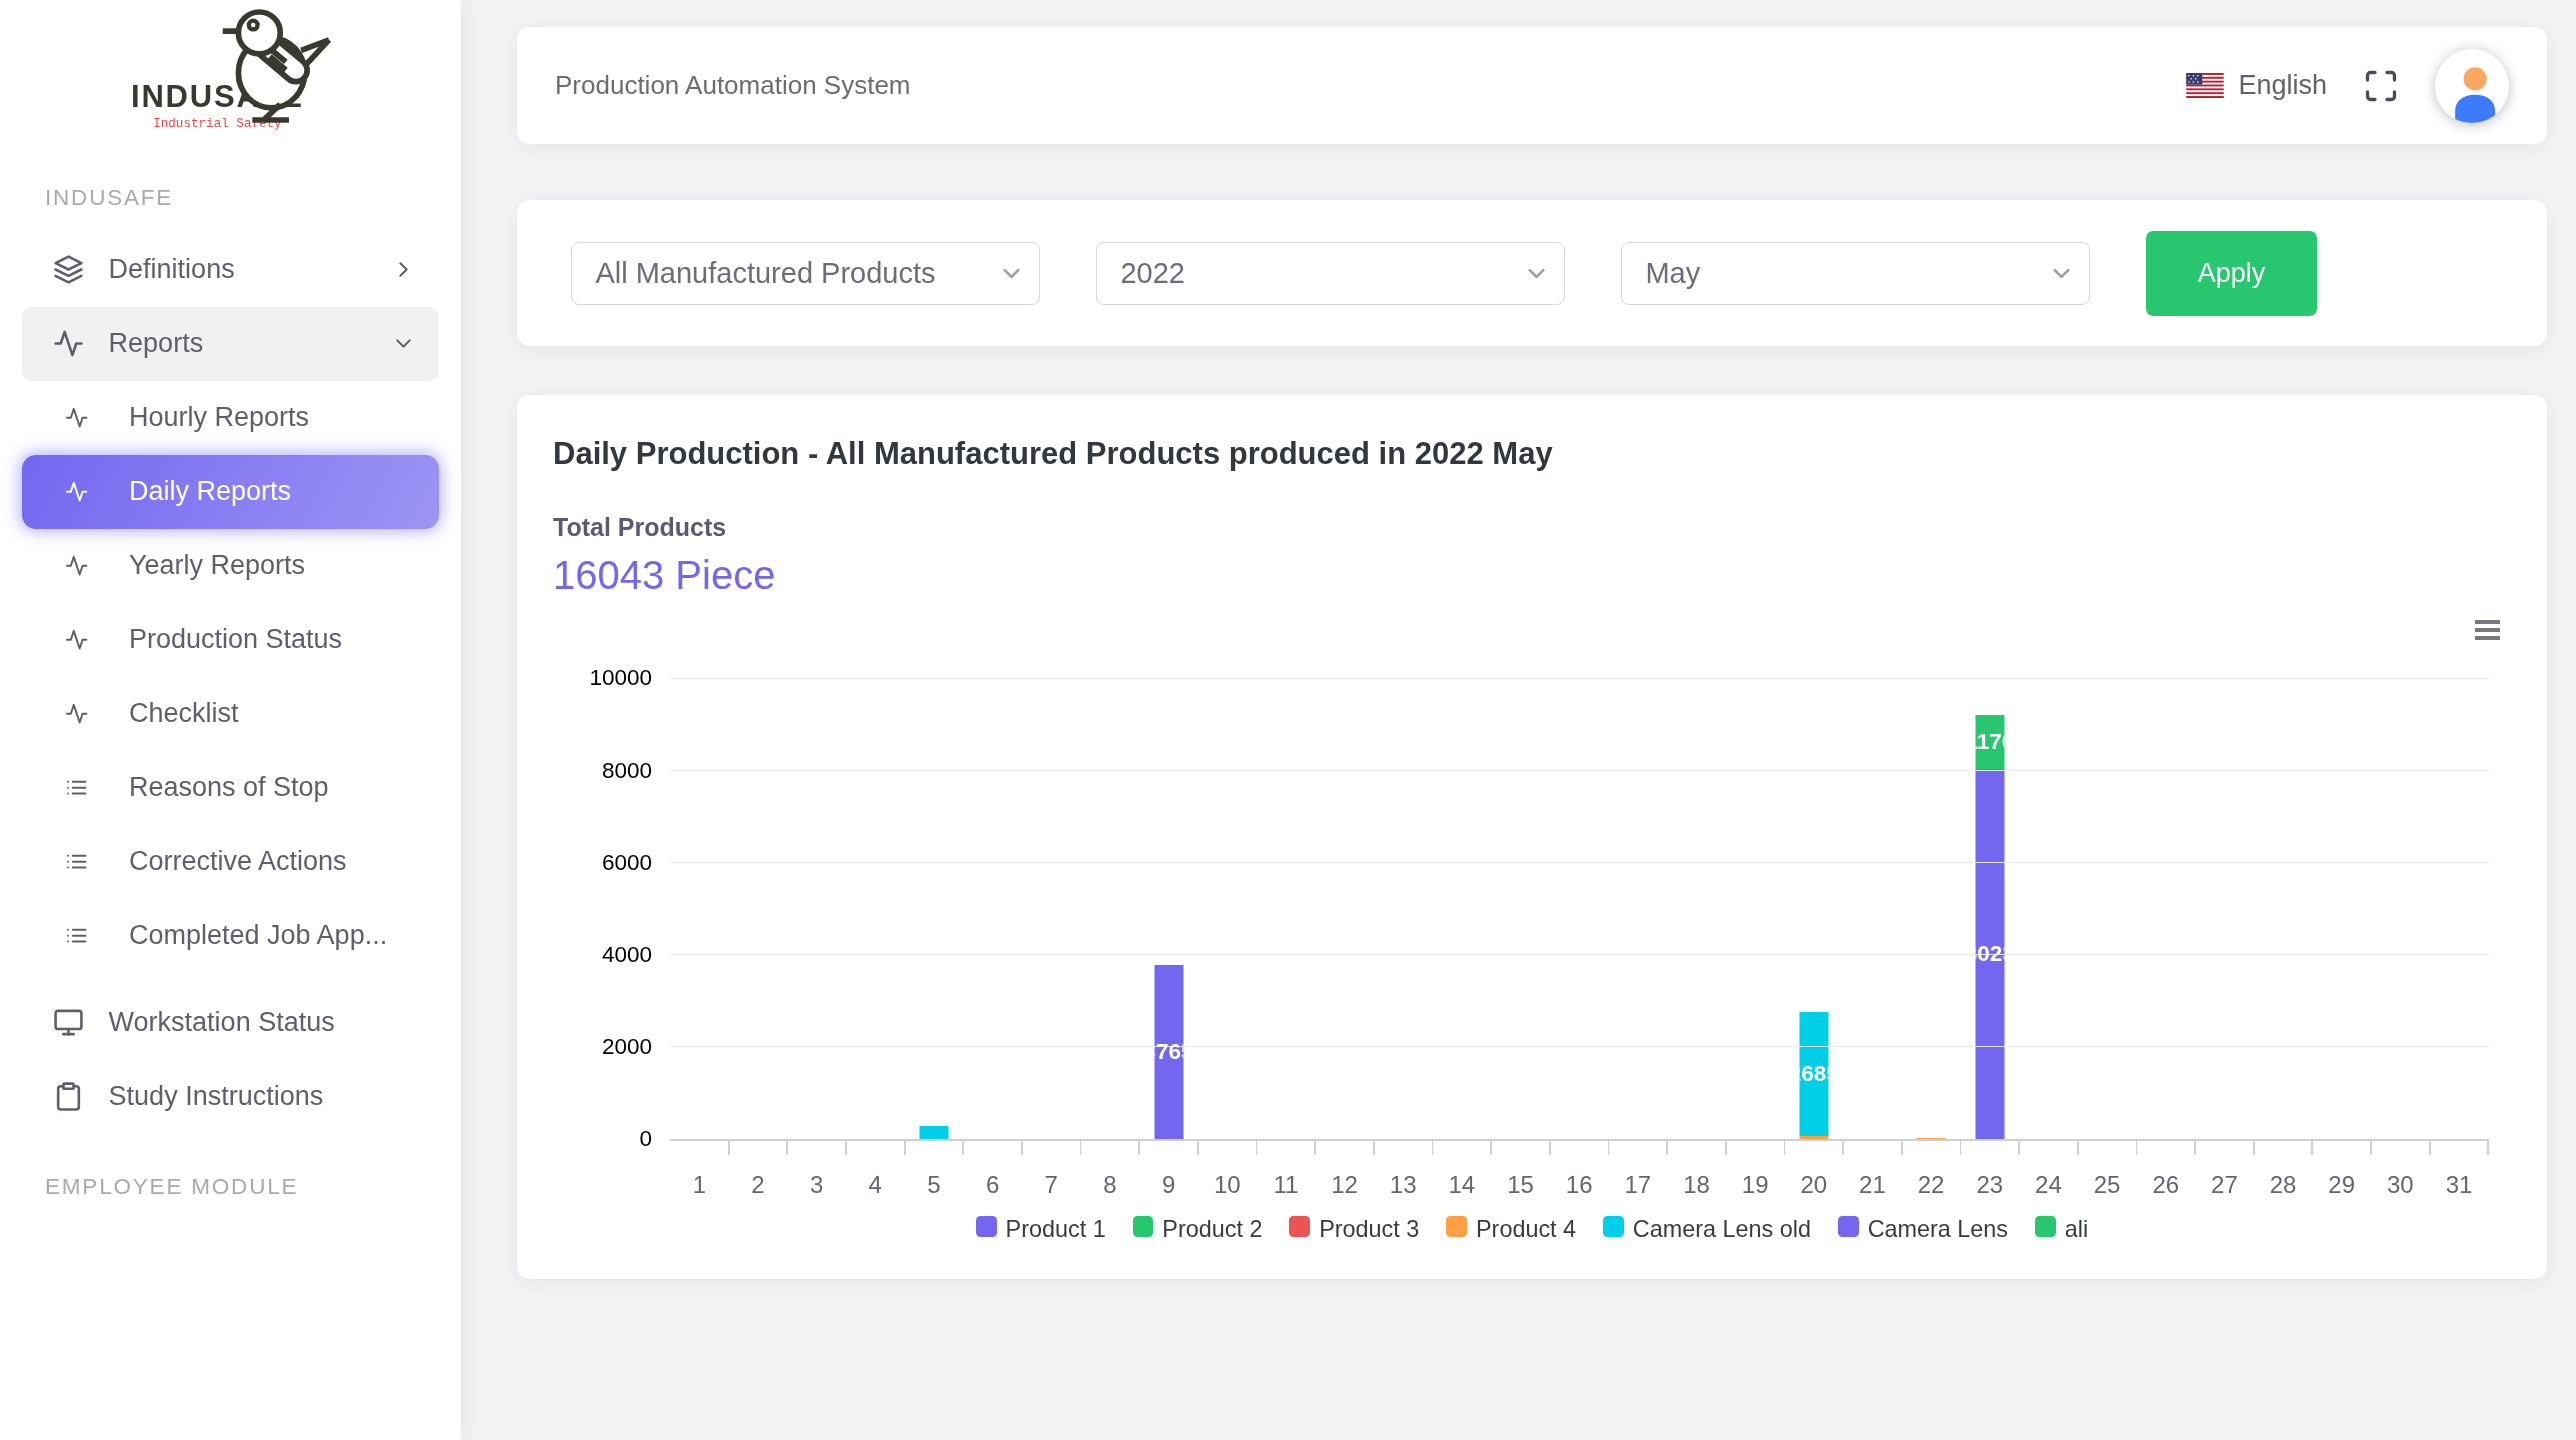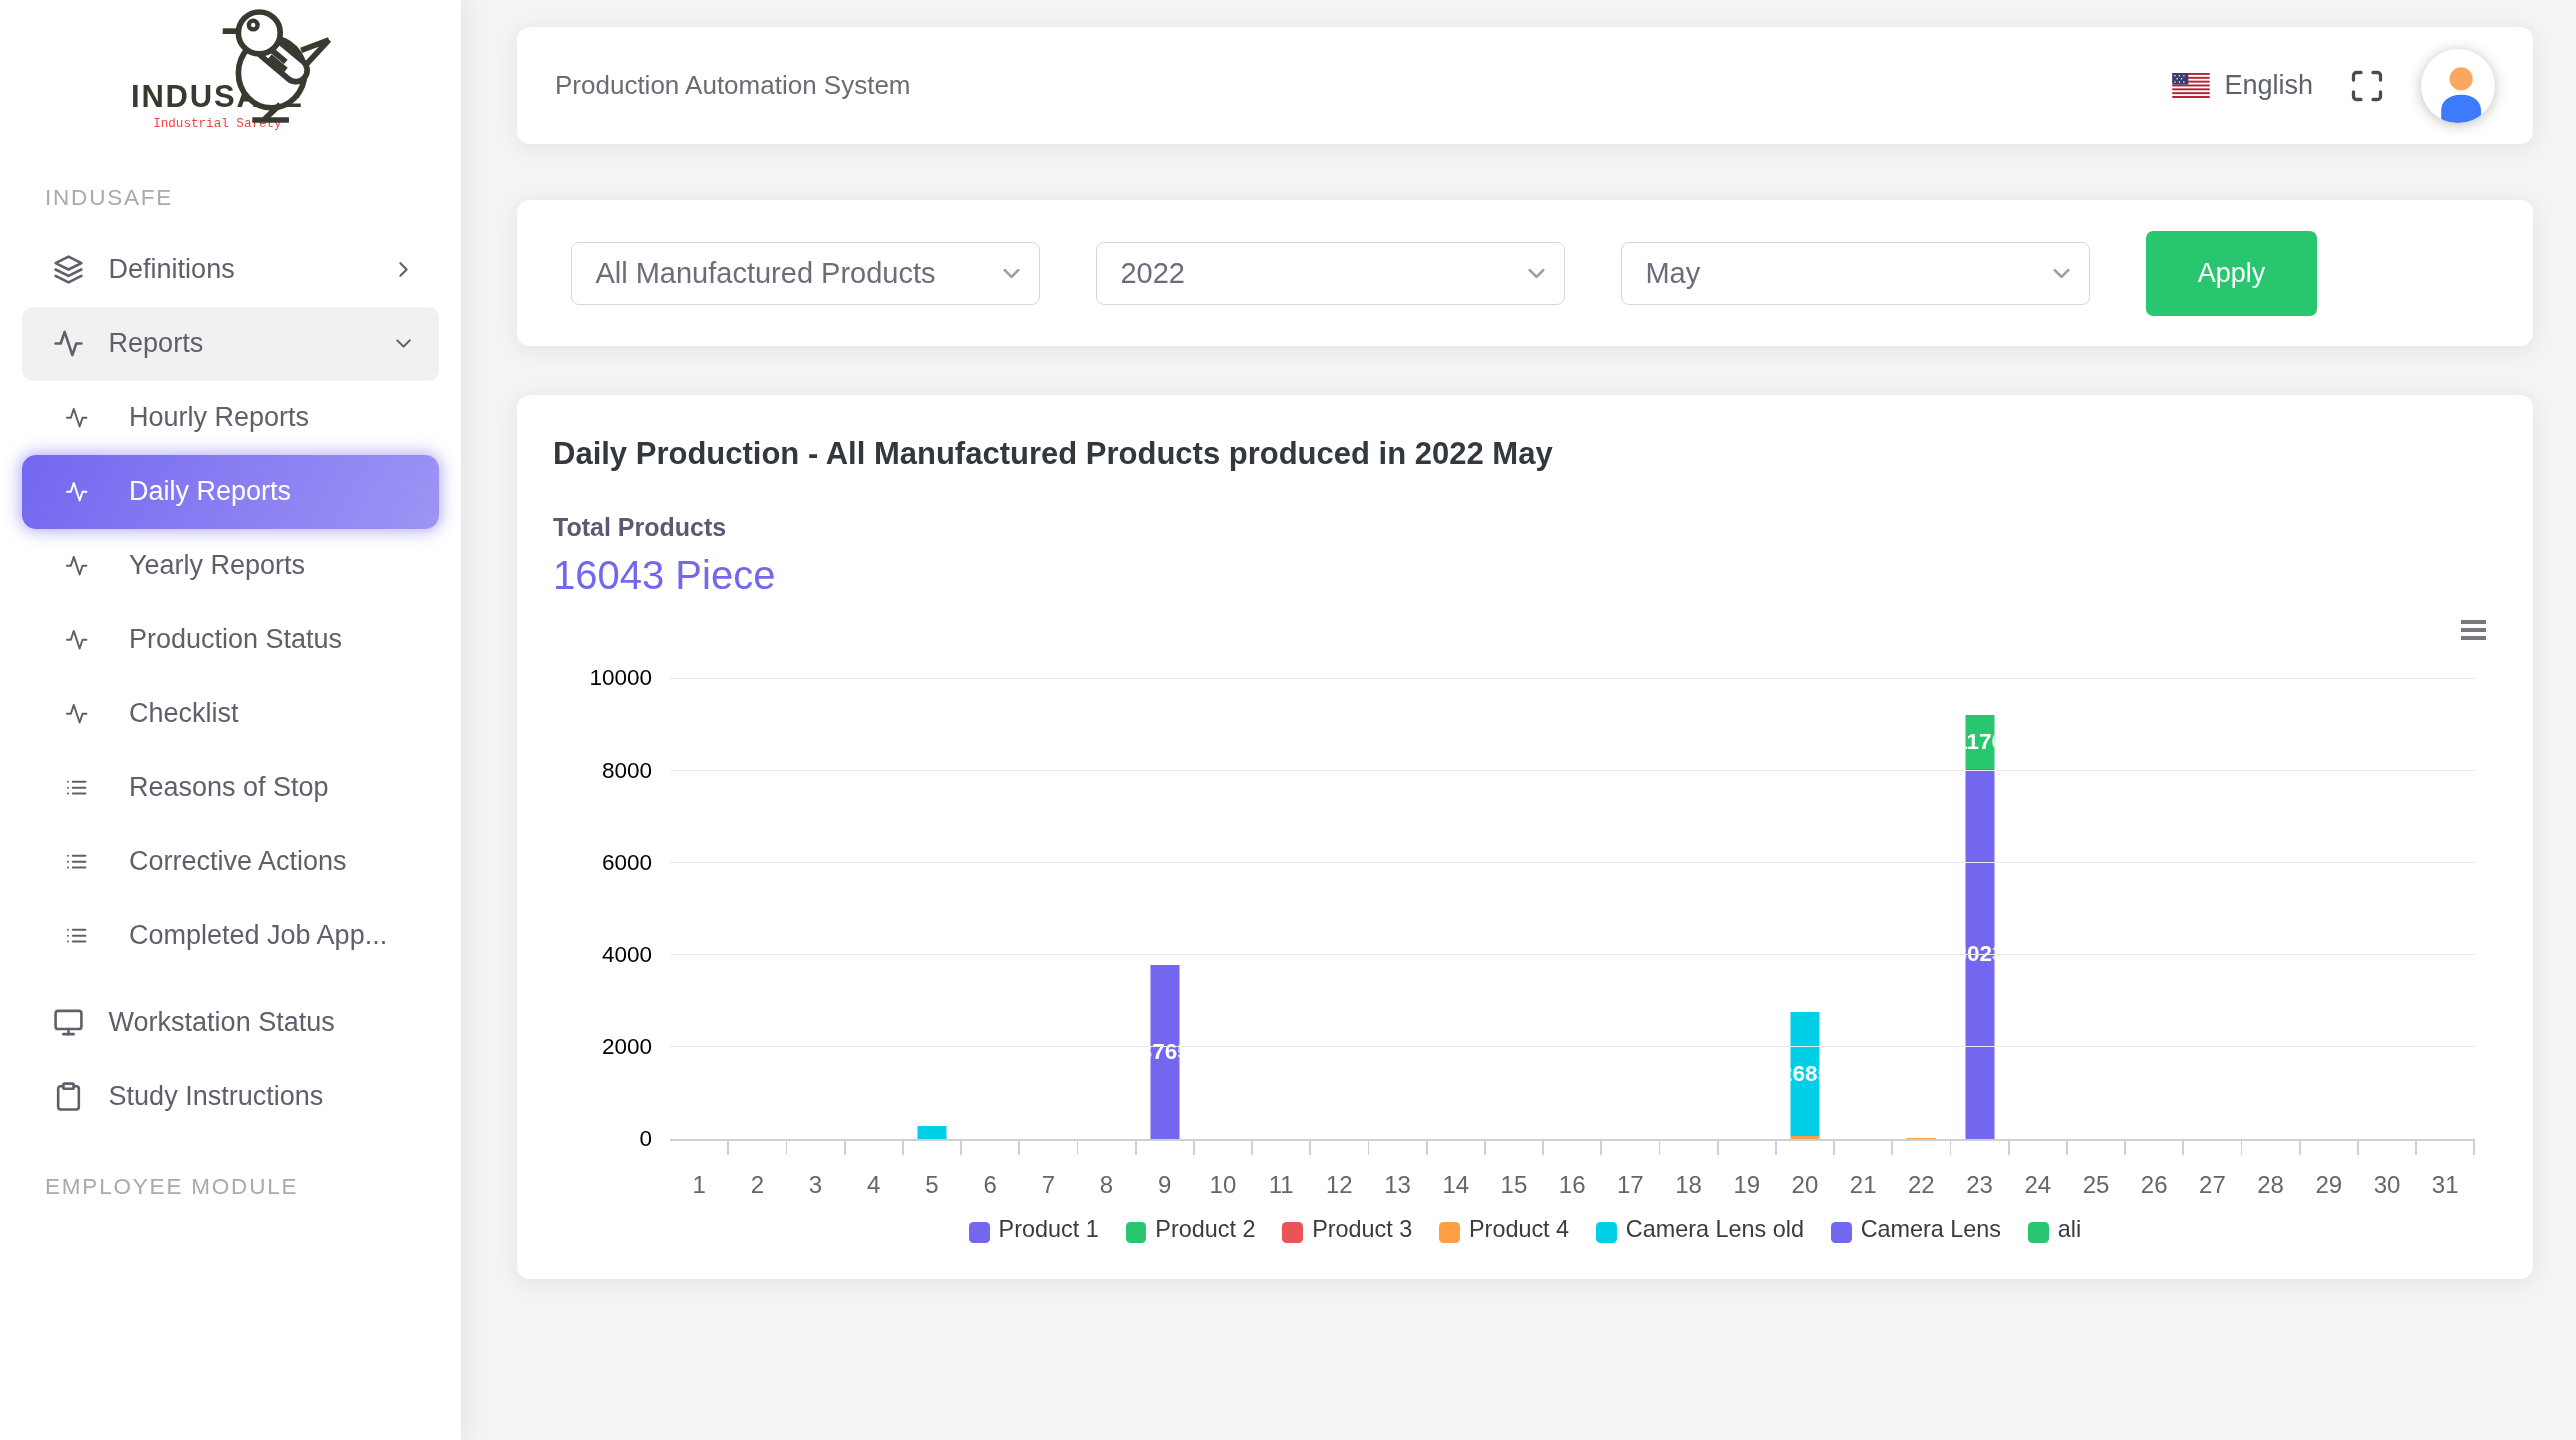--- a/index.html
+++ b/index.html
@@ -36,21 +36,21 @@
   .chevron { width:25px; height:25px; margin-left:auto; color:#5f5f6b; }
   .nav-item.open { background:#f1f1f2; }
   .nav-item.active {
     background:linear-gradient(118deg,#7367f0,rgba(115,103,240,.7));
     box-shadow:0 0 16px 1.8px rgba(115,103,240,.55);
     color:#fff; border-radius:14px;
   }
   .nav-item.active .nav-icon { color:#fff; }
   .nav-item.gap-top { margin-top:12.6px; }
   
-  .main { margin-left:461px; padding:27px 43px 0 56px; }
+  .main { margin-left:461px; padding:27px 29px 0 56px; }
   .card { background:#fff; border-radius:12.6px; box-shadow:0 3.6px 21.6px rgba(34,41,47,.08); }
   .topbar { height:117px; display:flex; align-items:center; justify-content:space-between; padding:0 38px; }
   .topbar-title { font-size:26px; color:#6a6d73; }
   .topbar-right { display:flex; align-items:center; gap:36px; }
   .lang-switch { display:flex; align-items:center; gap:14.4px; cursor:pointer; }
   .flag { width:38px; height:25px; display:block; }
   .lang-label { font-size:27px; color:#5e6269; }
   .fs-btn { width:36px; height:36px; color:#4b4b53; cursor:pointer; }
   .fs-btn svg { width:100%; height:100%; }
   .avatar {
@@ -95,21 +95,21 @@
   }
   .stack {
     position:absolute; left:50%; bottom:0; transform:translateX(-50%);
     width:29px; display:flex; flex-direction:column-reverse;
   }
   .seg { width:100%; display:flex; align-items:center; justify-content:center; overflow:hidden; }
   .seg span { font-size:22.5px; font-weight:600; color:#fff; white-space:nowrap; }
   .xlabels { position:absolute; left:117px; right:22.5px; bottom:40px; display:flex; }
   .xlabel { flex:1; text-align:center; font-size:24px; color:#62676e; }
   .legend { display:flex; justify-content:center; align-items:center; gap:27px; margin-top:-23.4px; }
-  .legend-item { display:flex; align-items:flex-end; gap:9px; cursor:pointer; }
+  .legend-item { display:flex; align-items:flex-start; gap:9px; cursor:pointer; }
   .legend-swatch { width:20.7px; height:20.7px; border-radius:4.5px; }
   .legend-text { font-size:23.4px; color:#373d3f; }
 </style>
 </head>
 <body>
 
 <aside class="sidebar">
   <div class="logo">
     <div class="logo-text">
       <div class="logo-name">INDUSAFE</div>

